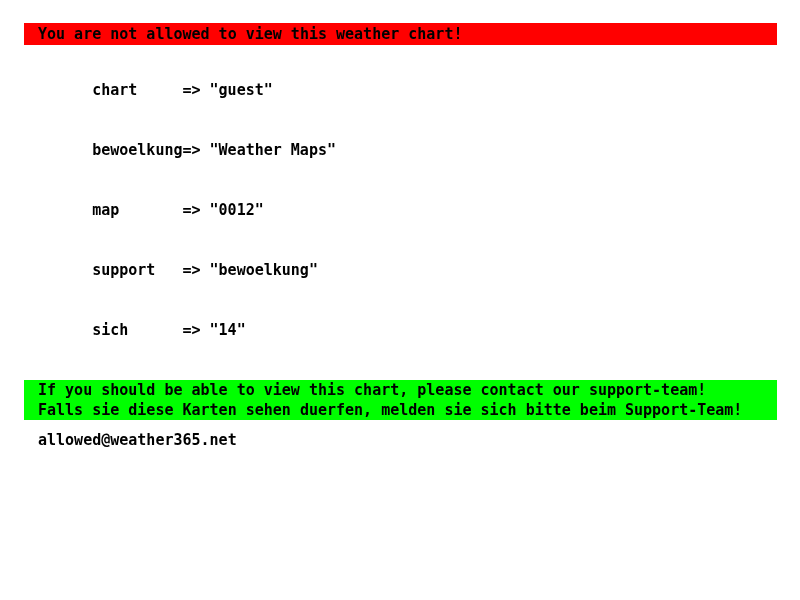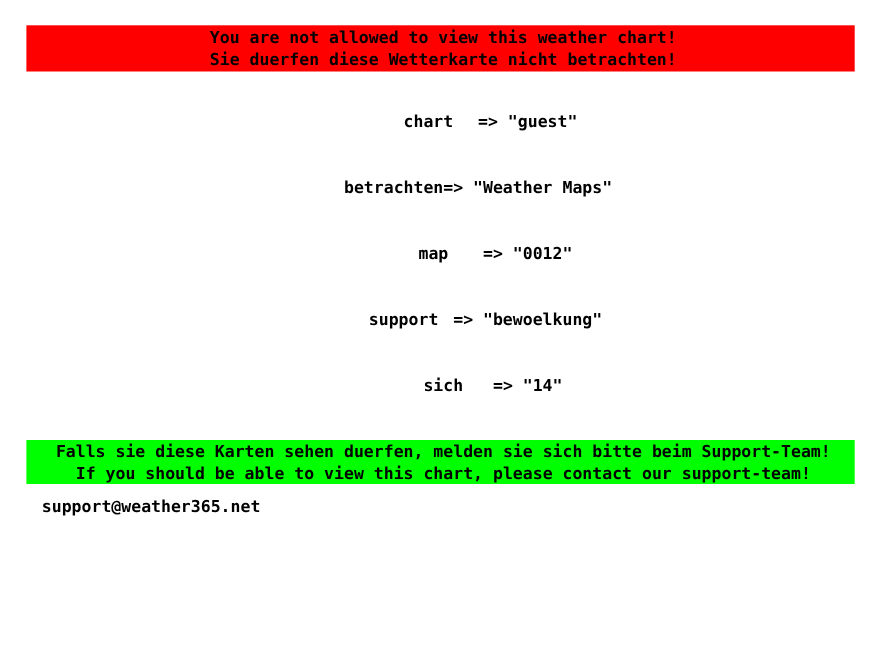--- a/index.html
+++ b/index.html
@@ -19,21 +19,20 @@
     font-family: "DejaVu Sans Mono", "Liberation Mono", monospace;
     font-weight: bold;
     font-size: 15px;
     line-height: 20px;
     color: var(--text);
   }
   .page {
     width: 753px;
     margin-left: 24px;
     padding-top: 23px;
-    text-align: center;
   }
   .banner {
     width: 100%;
     padding: 1px 9px 1px 14px;
   }
   .banner-red { background: var(--error_bg); }
   .banner-green { background: var(--info_bg); margin-top: 20px; padding-top: 0; padding-bottom: 0; }
   .banner-line { white-space: pre; }
   .kv-block {
     margin-top: 15px;
@@ -50,43 +49,42 @@
     white-space: pre;
   }
 </style>
 </head>
 <body>
 
 <div class="page">
 
   <div class="banner banner-red">
     <div class="banner-line">You are not allowed to view this weather chart!</div>
-    <div class="banner-line">Sie duerfen diese Wetterkarte nicht betrachten!</div>
   </div>
 
   <div class="kv-block">
     <div class="kv-row">
       <span class="kv-key">chart</span><span class="kv-arrow">=&gt;</span><span class="kv-value">"guest"</span>
     </div>
     <div class="kv-row">
-      <span class="kv-key">betrachten</span><span class="kv-arrow">=&gt;</span><span class="kv-value">"Weather Maps"</span>
+      <span class="kv-key">bewoelkung</span><span class="kv-arrow">=&gt;</span><span class="kv-value">"Weather Maps"</span>
     </div>
     <div class="kv-row">
       <span class="kv-key">map</span><span class="kv-arrow">=&gt;</span><span class="kv-value">"0012"</span>
     </div>
     <div class="kv-row">
       <span class="kv-key">support</span><span class="kv-arrow">=&gt;</span><span class="kv-value">"bewoelkung"</span>
     </div>
     <div class="kv-row">
       <span class="kv-key">sich</span><span class="kv-arrow">=&gt;</span><span class="kv-value">"14"</span>
     </div>
   </div>
 
   <div class="banner banner-green">
+    <div class="banner-line">If you should be able to view this chart, please contact our support-team!</div>
     <div class="banner-line">Falls sie diese Karten sehen duerfen, melden sie sich bitte beim Support-Team!</div>
-    <div class="banner-line">If you should be able to view this chart, please contact our support-team!</div>
   </div>
 
   <div class="footer">
-    <span>support@weather365.net</span>
+    <span>allowed@weather365.net</span>
   </div>
 
 </div>
 
 </body></html>

